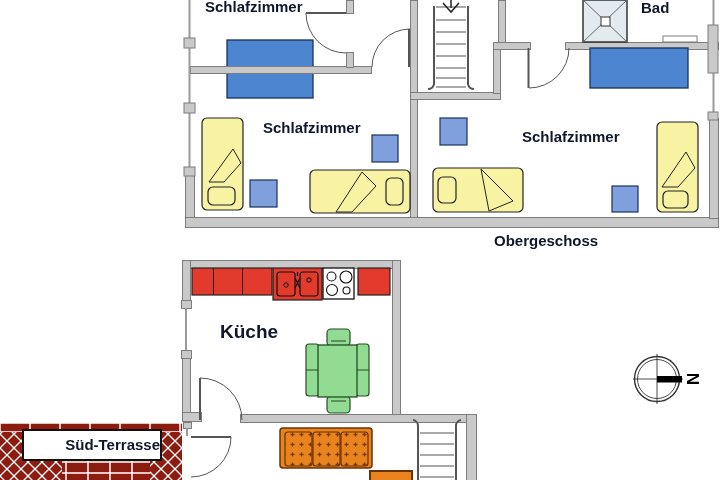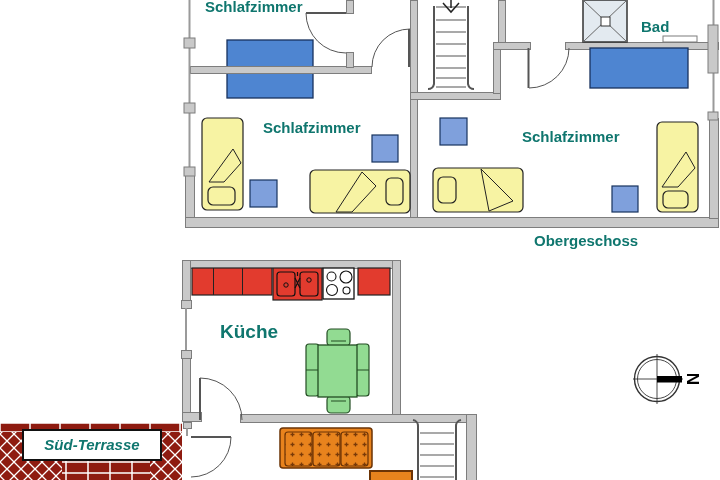--- a/index.html
+++ b/index.html
@@ -1,23 +1,23 @@
 <!DOCTYPE html>
 <html><head>
 <meta charset="utf-8">
 <style>
   html,body{margin:0;padding:0;background:#fff;}
   #stage{position:relative;width:720px;height:480px;background:#fff;overflow:hidden;
          font-family:"Liberation Sans",sans-serif;}
   #plan{position:absolute;left:0;top:0;}
-  .lbl{position:absolute;font-weight:bold;font-size:15px;line-height:1.1;color:#0f766e;
+  .lbl{position:absolute;font-weight:bold;font-size:15px;line-height:1.1;color:#0f172a;
        white-space:nowrap;z-index:30;}
   .terrace-box{position:absolute;left:22px;top:429px;width:136px;height:28px;
        background:#fff;border:2px solid #111;display:flex;align-items:center;
-       justify-content:center;z-index:30;font-style:italic;}
+       justify-content:flex-end;z-index:30;}
   .terrace-box .lbl{position:static;}
   .north{position:absolute;left:681px;top:368px;width:22px;height:22px;display:flex;
        align-items:center;justify-content:center;font-weight:bold;font-size:17px;
        transform:rotate(90deg);z-index:30;}
 </style>
 </head>
 <body>
 
 <div id="stage">
 
@@ -202,23 +202,23 @@
 
   <g>
     <circle cx="657" cy="379" r="22.5" fill="none" stroke="#333" stroke-width="1.4"></circle>
     <circle cx="657" cy="379" r="19.5" fill="none" stroke="#333" stroke-width="0.9"></circle>
     <path d="M633,379 H683 M657,354 V404" stroke="#333" stroke-width="0.9" fill="none"></path>
     <rect x="657" y="376" width="25" height="6.5" fill="#000"></rect>
   </g>
 </svg>
 
 <div class="lbl" style="left:205px;top:-1px;">Schlafzimmer</div>
-<div class="lbl" style="left:641px;top:19px;">Bad</div>
+<div class="lbl" style="left:641px;top:0;">Bad</div>
 <div class="lbl" style="left:263px;top:120px;">Schlafzimmer</div>
 <div class="lbl" style="left:522px;top:129px;">Schlafzimmer</div>
-<div class="lbl" style="left:494px;top:233px;margin-left:40px;">Obergeschoss</div>
+<div class="lbl" style="left:494px;top:233px;">Obergeschoss</div>
 <div class="lbl" style="left:220px;top:322px;font-size:19px;">Küche</div>
 <div class="terrace-box">
   <span class="lbl">Süd-Terrasse</span>
 </div>
 <div class="north">N</div>
 
 </div>
 
 </body></html>

